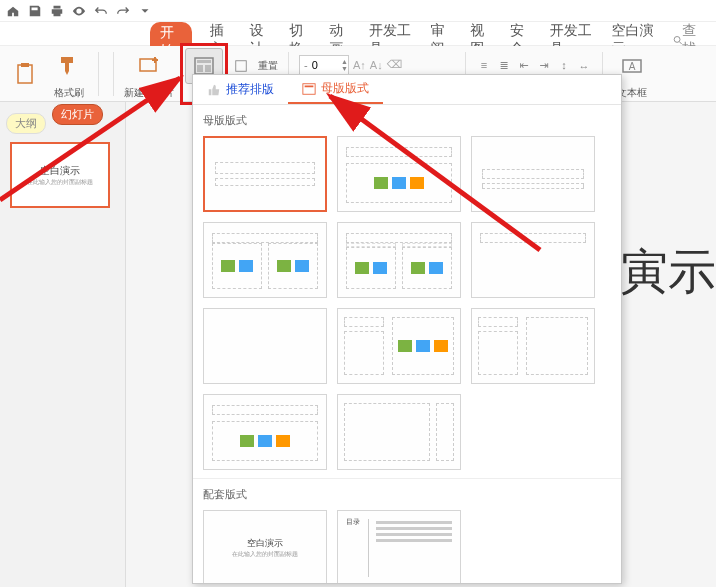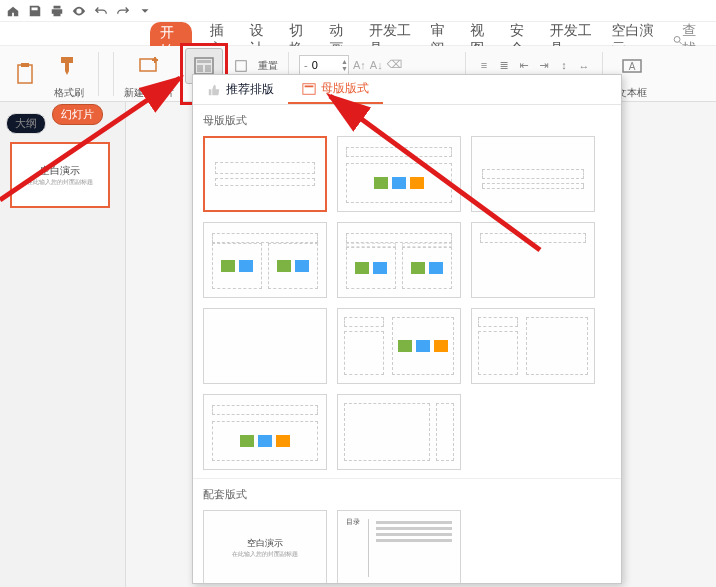--- a/index.html
+++ b/index.html
@@ -28,36 +28,36 @@
 .font-size-box input { border: none; width: 28px; font-size: 11px; padding: 0 4px; outline: none; }
 .font-size-box .spin { display: flex; flex-direction: column; font-size: 7px; color: #888; line-height: 7px; margin-left: auto; }
 .format-row { display: flex; gap: 4px; }
 .format-row span { font-size: 11px; color: #888; width: 16px; text-align: center; }
 
 
 .leftnav { position: absolute; top: 102px; left: 0; width: 126px; height: 485px; background: #f2f2f2; border-right: 1px solid #ddd; }
 .leftnav-tabs { height: 24px; display: flex; gap: 6px; align-items: center; padding: 0 6px; font-size: 11px; }
 .leftnav-tabs .nt { padding: 2px 8px; border-radius: 10px; }
 .leftnav-tabs .nt.active { background: #e9623a; color: #fff; border: 1px solid #c0502a; }
-.leftnav-tabs .nt:not(.active) { background: #0f172a; color: #888; border: 1px solid #ddd; margin-top: 18px; }
+.leftnav-tabs .nt:not(.active) { background: #fef9c3; color: #888; border: 1px solid #ddd; margin-top: 18px; }
 .slide-thumb { margin: 16px 10px; width: 100px; height: 66px; background: #fff; border: 2px solid #e9623a; display: flex; flex-direction: column; align-items: center; justify-content: center; }
 .slide-thumb .t1 { font-size: 10px; color: #444; }
 .slide-thumb .t2 { font-size: 6px; color: #999; }
 
 
 .canvas-text { position: absolute; right: 0; top: 240px; text-align: right; }
 .canvas-text .big { font-size: 48px; color: #333; }
 .canvas-text .sub { font-size: 20px; color: #666; margin-top: 8px; }
 
 
 .dropdown { position: absolute; top: 74px; left: 192px; width: 430px; height: 510px; background: #fff; border: 1px solid #c8c8c8; box-shadow: 2px 2px 8px rgba(0,0,0,.2); overflow-y: auto; }
 .dd-tabs { height: 30px; border-bottom: 1px solid #e5e5e5; display: flex; align-items: center; font-size: 12px; }
 .dd-tab { padding: 0 14px; height: 100%; display: flex; align-items: center; gap: 5px; cursor: pointer; }
 .dd-tab.active { color: #e9623a; border-bottom: 2px solid #e9623a; }
-.dd-tab:not(.active) { color: #0f172a; }
+.dd-tab:not(.active) { color: #1d4ed8; }
 .dd-section { padding: 8px 10px; }
 .dd-section-title { font-size: 11px; color: #666; margin-bottom: 8px; }
 .layout-grid { display: flex; flex-wrap: wrap; gap: 10px; }
 .layout-item { width: 124px; height: 76px; border: 1px solid #d5d5d5; background: #fefefe; position: relative; cursor: pointer; display: flex; align-items: center; justify-content: center; }
 .layout-item.selected { border: 2px solid #e9623a; }
 .layout-item .ph-title { position: absolute; top: 10px; left: 8px; right: 8px; height: 10px; border: 1px dashed #ccc; }
 .layout-item .ph-content { position: absolute; top: 26px; left: 8px; right: 8px; bottom: 8px; border: 1px dashed #ccc; }
 .layout-item .icons-small { display: flex; gap: 4px; }
 .layout-item .icons-small span { width: 14px; height: 12px; }
 .ic-g { background: #7cb342; }
@@ -256,20 +256,21 @@
     <span class="nt">大纲</span>
     <span class="nt active">幻灯片</span>
   </div>
   <div class="slide-thumb">
     <div class="t1">空白演示</div>
     <div class="t2">在此输入您的封面副标题</div>
   </div>
 </div>
 
 <div class="canvas-text">
+  <div class="big">寅示</div>
 </div>
 
 <div class="dropdown">
   <div class="dd-tabs">
     <div class="dd-tab">
       <svg width="14" height="14" viewBox="0 0 16 16">
           <path fill="#ccc" d="M2 7h3v7H2zM6 7l2-5c1 0 2 1 2 2v3h4l-1 7H6z"></path>
         </svg>
       <span>推荐排版</span>
     </div>

